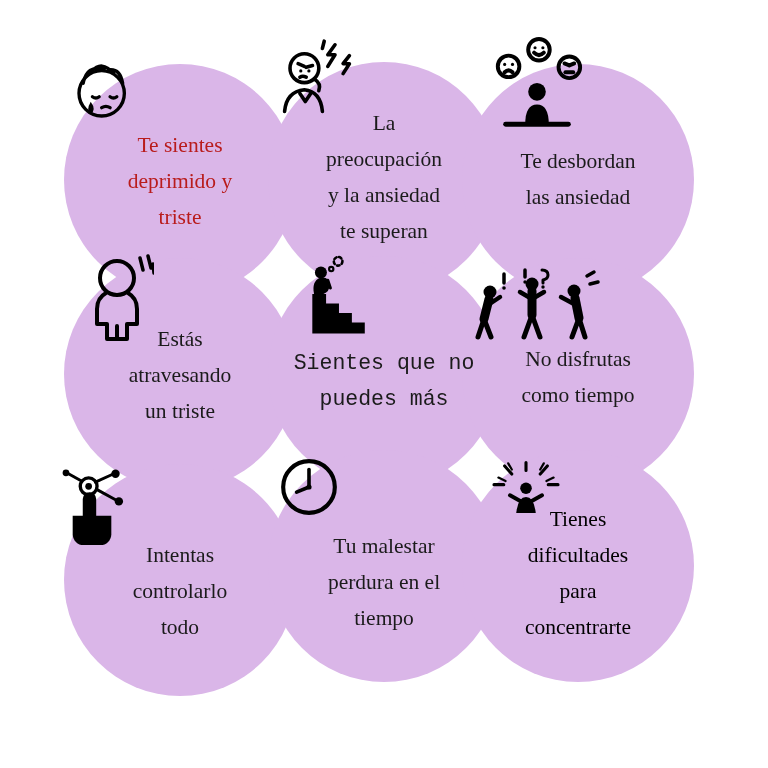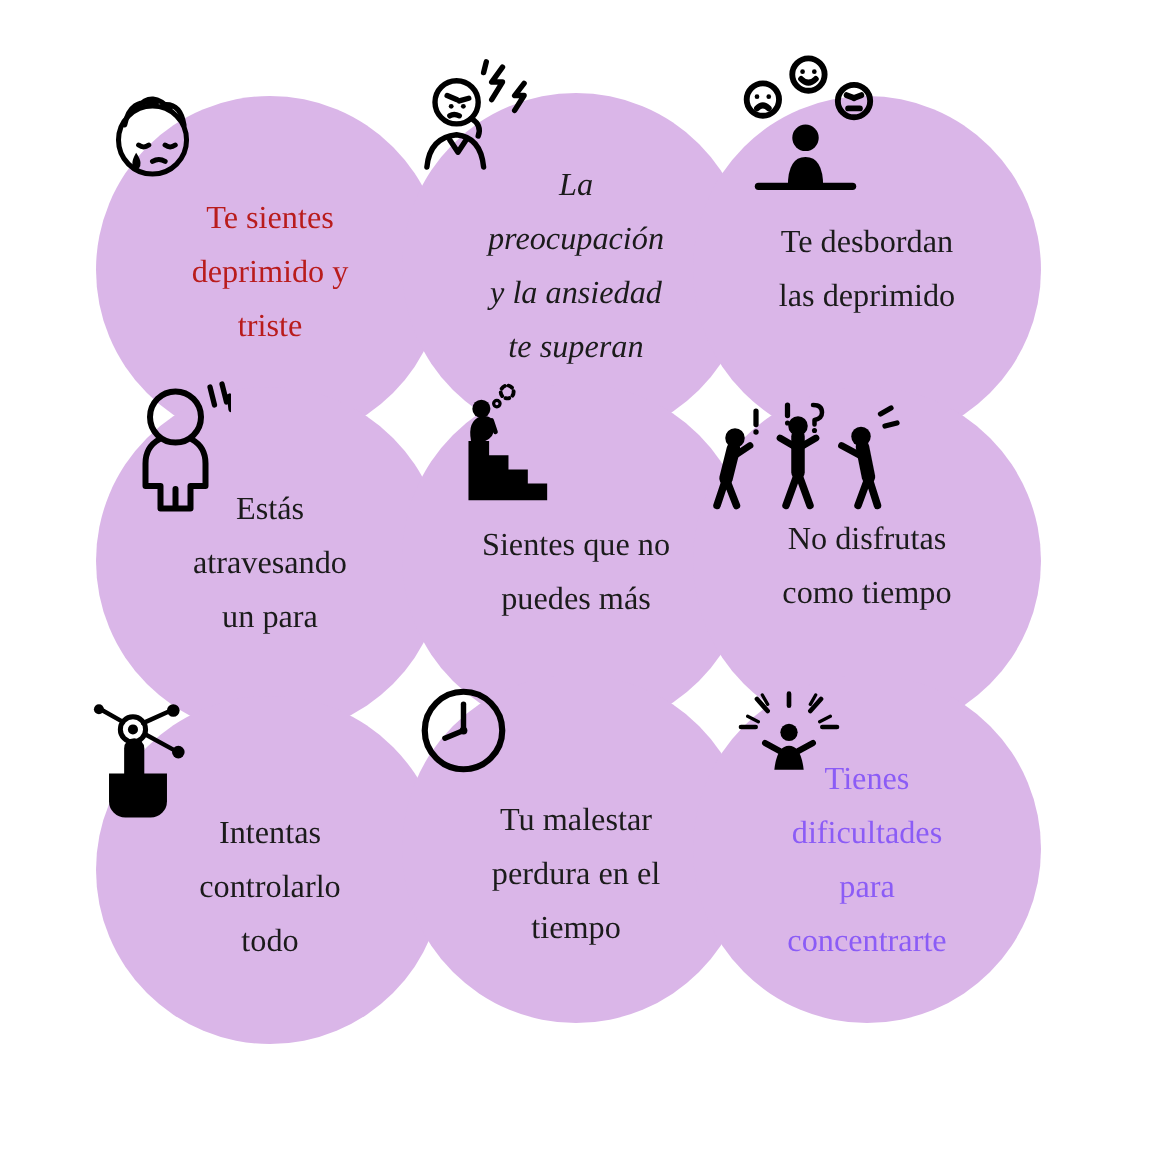--- a/index.html
+++ b/index.html
@@ -35,21 +35,21 @@
   .c5 .icon { left: 34px;  top: -8px;  }
   .c6 .icon { left: 6px;   top: 8px;   }
   .c7 .icon { left: -14px; top: 2px;   }
   .c8 .icon { left: 10px;  top: 6px;   }
   .c9 .icon { left: 24px;  top: 4px;   }
   
   .c1 .text { top: 64px; }
   .c2 .text { top: 44px; }
   .c3 .text { top: 80px; }
   .c4 .text { top: 64px; }
-  .c5 .text { top: 90px; }
+  .c5 .text { top: 90px; font-family: Liberation Mono, monospace; }
   .c6 .text { top: 84px; }
   .c7 .text { top: 74px; }
   .c8 .text { top: 79px; }
   .c9 .text { top: 52px; }
   svg .ln { fill: none; stroke: #000; stroke-width: 4; stroke-linecap: round; stroke-linejoin: round; }
   svg .fl { fill: #000; stroke: none; }
 </style>
 </head>
 <body style="background: rgb(255, 255, 255);">
 
@@ -81,21 +81,21 @@
         <circle class="ln" cx="36" cy="38" r="16"></circle>
         <path class="ln" d="M29 33 l7 3 M45 35 l-7 2"></path>
         <circle class="fl" cx="32" cy="41" r="1.8"></circle>
         <circle class="fl" cx="41" cy="41" r="1.8"></circle>
         <path class="ln" d="M31 48 q3 -2 7 0"></path>
         <path class="ln" d="M47 50 q8 5 5 13"></path>
         <path class="ln" d="M14 86 q2 -22 22 -24 q18 2 20 24"></path>
         <path class="ln" d="M31 66 l6 9 l6 -9"></path>
       </svg>
     </span>
-    <div class="text" style="color: rgb(27, 27, 27); font-style: italic;">La
+    <div class="text" style="color: rgb(27, 27, 27);">La
 preocupación
 y la ansiedad
 te superan</div>
   </div>
 
   <div class="cell c3">
     <div class="circle" style="background: rgb(218, 182, 232);"></div>
     <span class="icon">
       <svg width="98" height="98" viewBox="0 0 100 100">
         <path class="ln" d="M18 90 h64" style="stroke-width:5"></path>
@@ -108,36 +108,36 @@
         <circle class="ln" cx="21" cy="31" r="11"></circle>
         <circle class="fl" cx="17" cy="29" r="1.6"></circle>
         <circle class="fl" cx="25" cy="29" r="1.6"></circle>
         <path class="ln" d="M17 37 q4 -4 8 0"></path>
         <circle class="ln" cx="83" cy="32" r="11"></circle>
         <path class="ln" d="M78 28 l5 2 M88 28 l-5 2"></path>
         <path class="ln" d="M79 37 h8"></path>
       </svg>
     </span>
     <div class="text" style="color: rgb(27, 27, 27);">Te desbordan
-las deprimido</div>
+las ansiedad</div>
   </div>
 
   <div class="cell c4">
     <div class="circle" style="background: rgb(218, 182, 232);"></div>
     <span class="icon">
       <svg width="70" height="100" viewBox="0 0 70 100">
         <path class="ln" d="M56 8 l3 12 M64 6 l3 12 M69 14 l1 9" style="stroke-width:3.5"></path>
         <circle class="ln" cx="33" cy="28" r="17"></circle>
         <path class="ln" d="M22 43 q-9 5 -9 16 v15 h10 v15 h20 v-15 h10 v-15 q0 -11 -9 -16"></path>
         <path class="ln" d="M33 76 v12"></path>
       </svg>
     </span>
     <div class="text" style="color: rgb(27, 27, 27);">Estás
 atravesando
-un para</div>
+un triste</div>
   </div>
 
   <div class="cell c5">
     <div class="circle" style="background: rgb(218, 182, 232);"></div>
     <span class="icon">
       <svg width="86" height="92" viewBox="0 0 100 100">
         <path class="fl" d="M12 96 V50 h16 v11 h15 v11 h15 v11 h15 v13 z"></path>
         <circle class="fl" cx="22" cy="25" r="7"></circle>
         <path class="fl" d="M14 50 q-3 -15 7 -19 q11 -2 11 9 q0 7 -7 10 z"></path>
         <path class="ln" d="M30 34 l3 9" style="stroke-width:3.5"></path>
@@ -216,19 +216,19 @@
     <div class="circle" style="background: rgb(218, 182, 232);"></div>
     <span class="icon">
       <svg width="80" height="72" viewBox="0 0 90 80">
         <circle class="fl" cx="45" cy="38" r="6.5"></circle>
         <path class="fl" d="M34 66 q2 -18 11 -18 q9 0 11 18 z"></path>
         <path class="ln" d="M38 52 L27 46 M52 52 L63 46" style="stroke-width:4.5"></path>
         <path class="ln" d="M45 18 v-9 M29 22 l-8 -9 M61 22 l8 -9 M20 34 h-11 M70 34 h11" style="stroke-width:3.5"></path>
         <path class="ln" d="M25 10 l4 7 M65 10 l-4 7 M14 26 l8 4 M76 26 l-8 4" style="stroke-width:2.5"></path>
       </svg>
     </span>
-    <div class="text" style="color: #8b5cf6;">Tienes
+    <div class="text" style="color: #000000;">Tienes
 dificultades
 para
 concentrarte</div>
   </div>
 
 </div>
 
 </body></html>

